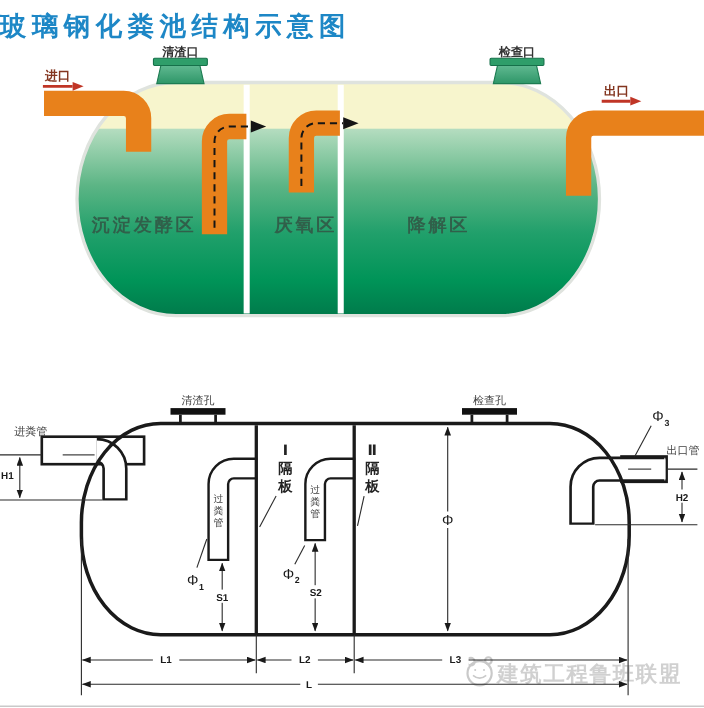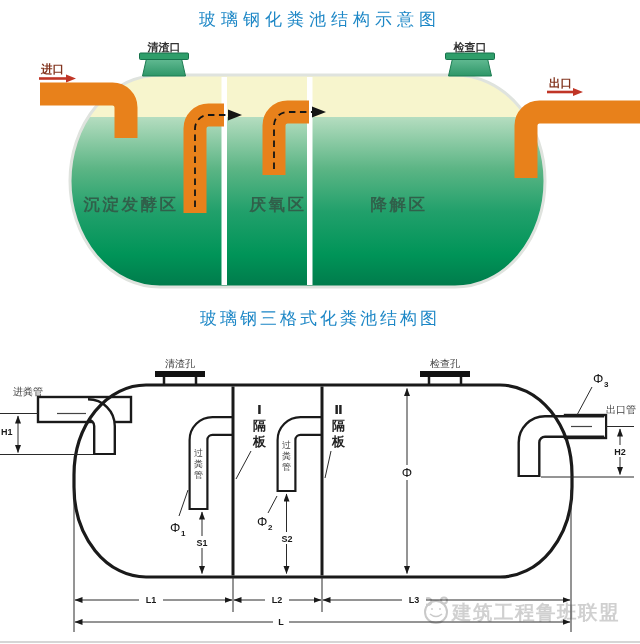--- a/index.html
+++ b/index.html
@@ -1,19 +1,19 @@
 <!DOCTYPE html>
 <html><head>
 <meta charset="utf-8">
 <style>
   html,body{margin:0;padding:0;background:#fff;}
   body{font-family:"Liberation Sans","DejaVu Sans",sans-serif;}
   .stage{position:relative;width:640px;height:644px;background:#fff;overflow:hidden;}
-  .diagram-title{position:absolute;left:0;width:640px;margin:0;text-align:center;
-     font-size:17px;font-weight:normal;color:#1d87c6;letter-spacing:5px;white-space:nowrap;}
+  .diagram-title{position:absolute;left:0;width:640px;margin:0;text-align:left;
+     font-size:24px;font-weight:bold;color:#1d87c6;letter-spacing:5px;white-space:nowrap;}
   #title-top{top:8px;}
   #title-bottom{top:307px;letter-spacing:3px;}
   svg{position:absolute;left:0;display:block;}
   #svg-top{top:40px;}
   #svg-bottom{top:340px;}
   svg text{font-family:"Liberation Sans","DejaVu Sans",sans-serif;}
   .zh-label{fill:#333;font-size:11px;font-weight:600;}
   .zone-label{fill:#30604a;font-size:16.5px;font-weight:600;letter-spacing:2.5px;}
   .flow-label{fill:#83351f;font-size:11.5px;font-weight:bold;}
   .bzh{fill:#444;font-size:10px;}
@@ -94,21 +94,20 @@
     <g>
       <line x1="547" y1="52" x2="573" y2="52" stroke="#c03526" stroke-width="2.6"></line>
       <polygon points="573,48 583,52 573,56" fill="#c03526"></polygon>
     </g>
 
     <text x="131" y="170" text-anchor="middle" class="zone-label">沉淀发酵区</text>
     <text x="278" y="170" text-anchor="middle" class="zone-label">厌氧区</text>
     <text x="399" y="170" text-anchor="middle" class="zone-label">降解区</text>
   </svg>
 
-  <h1 class="diagram-title" id="title-bottom">玻璃钢三格式化粪池结构图</h1>
 
   <svg id="svg-bottom" width="640" height="304" viewBox="0 0 640 304">
     <defs>
       <marker id="arr" orient="auto-start-reverse" markerWidth="9" markerHeight="8" refX="7.5" refY="3" markerUnits="userSpaceOnUse">
         <path d="M0,0 L8,3 L0,6 Z" fill="#1a1a1a"></path>
       </marker>
     </defs>
 
     <g opacity="0.95">
       <g stroke="#c7c7c7" fill="none" stroke-width="2">

